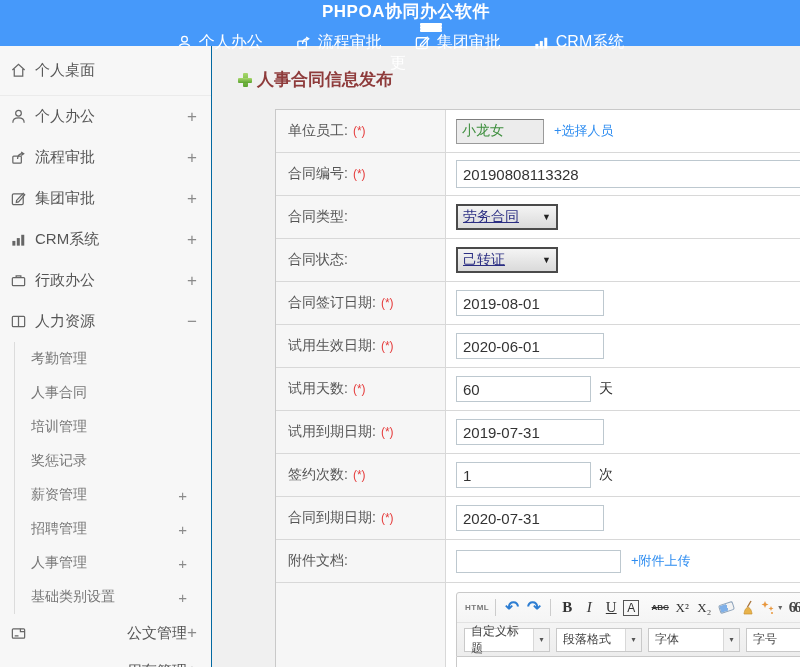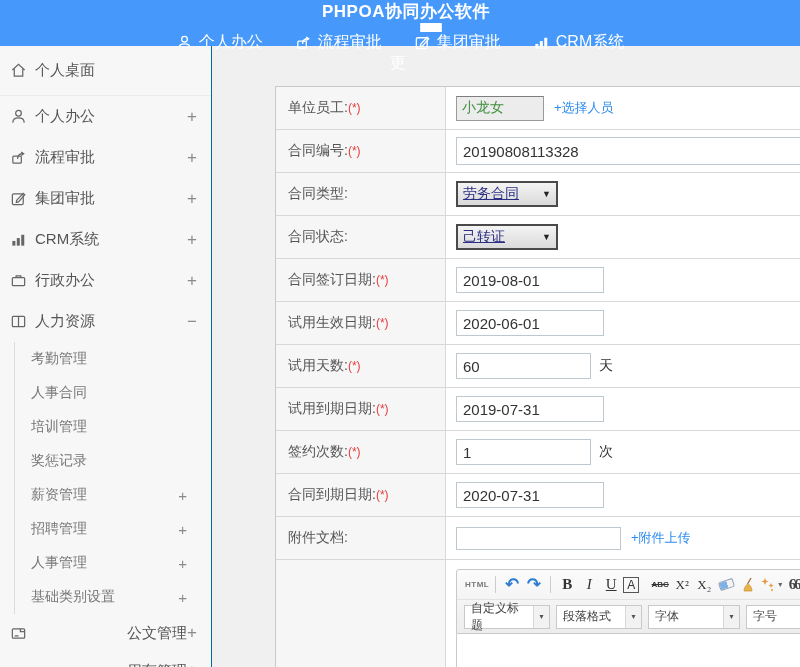--- a/index.html
+++ b/index.html
@@ -32,21 +32,21 @@
   .content { margin-left:180px; height:621px; background:#f0f0f0; overflow:hidden; padding-top:22px; }
   .page-title { margin-left:58px; display:flex; align-items:center; gap:5px; }
   .plus-icon { position:relative; width:14px; height:14px; display:inline-block; }
   .plus-icon::before { content:""; position:absolute; left:5px; top:0; width:5px; height:14px; background:linear-gradient(#a8d86c,#5ba32f); border-radius:1px; }
   .plus-icon::after { content:""; position:absolute; left:0; top:5px; width:14px; height:5px; background:linear-gradient(#a8d86c,#5ba32f); border-radius:1px; }
   .page-title h1 { font-size:17px; font-weight:bold; color:#8e3b3b; }
 
   .form-table { margin:18px 0 0 95px; width:700px; background:#fff; border:1px solid #c9c9c9; }
   .frow { display:flex; height:43px; border-bottom:1px solid #d8d8d8; }
   .frow:last-child { border-bottom:none; }
-  .fl { width:170px; flex:none; background:#f6f6f6; border-right:1px solid #d8d8d8; display:flex; align-items:center; padding-left:12px; font-size:14px; color:#555; }
+  .fl { width:170px; flex:none; background:#f6f6f6; border-right:1px solid #d8d8d8; display:flex; align-items:center; padding-left:12px; gap:5px; font-size:14px; color:#555; }
   .req { color:#e53c3c; font-size:12px; }
   .fv { flex:1; background:#fff; display:flex; align-items:center; padding-left:10px; }
 
   .inp { height:26px; border:1px solid #bdc8cf; background:#fff; font-size:15px; color:#333; padding:0 6px; font-family:inherit; }
   .inp-wide { width:360px; height:28px; }
   .inp-date { width:148px; }
   .inp-num { width:135px; }
   .inp-attach { width:165px; height:23px; }
   .emp-inp { width:88px; height:25px; background:#ececec; border:1px solid #9a9a9a; border-top-color:#7d7d7d; color:#3f8f3f; font-size:14px; padding:0 5px; font-family:inherit; }
   .suffix { margin-left:8px; font-size:14px; color:#333; }
@@ -229,20 +229,24 @@
         <path d="M3 12.5v-3l1.5-3.5h8l1.5 3.5v3z"></path>
         <circle cx="6" cy="13.5" r="1.3"></circle>
         <circle cx="12.5" cy="13.5" r="1.3"></circle>
       </svg>
     <span class="lbl">用车管理</span>
     <span class="exp">+</span>
   </div>
 </div>
 
 <div class="content">
+  <div class="page-title">
+    <span class="plus-icon"></span>
+    <h1>人事合同信息发布</h1>
+  </div>
 
   <div class="form-table">
 
     <div class="frow">
       <div class="fl">
           <span>单位员工:</span>
           <span class="req">(*)</span>
         </div>
       <div class="fv">
         <input class="emp-inp" readonly="" value="小龙女" style="">

